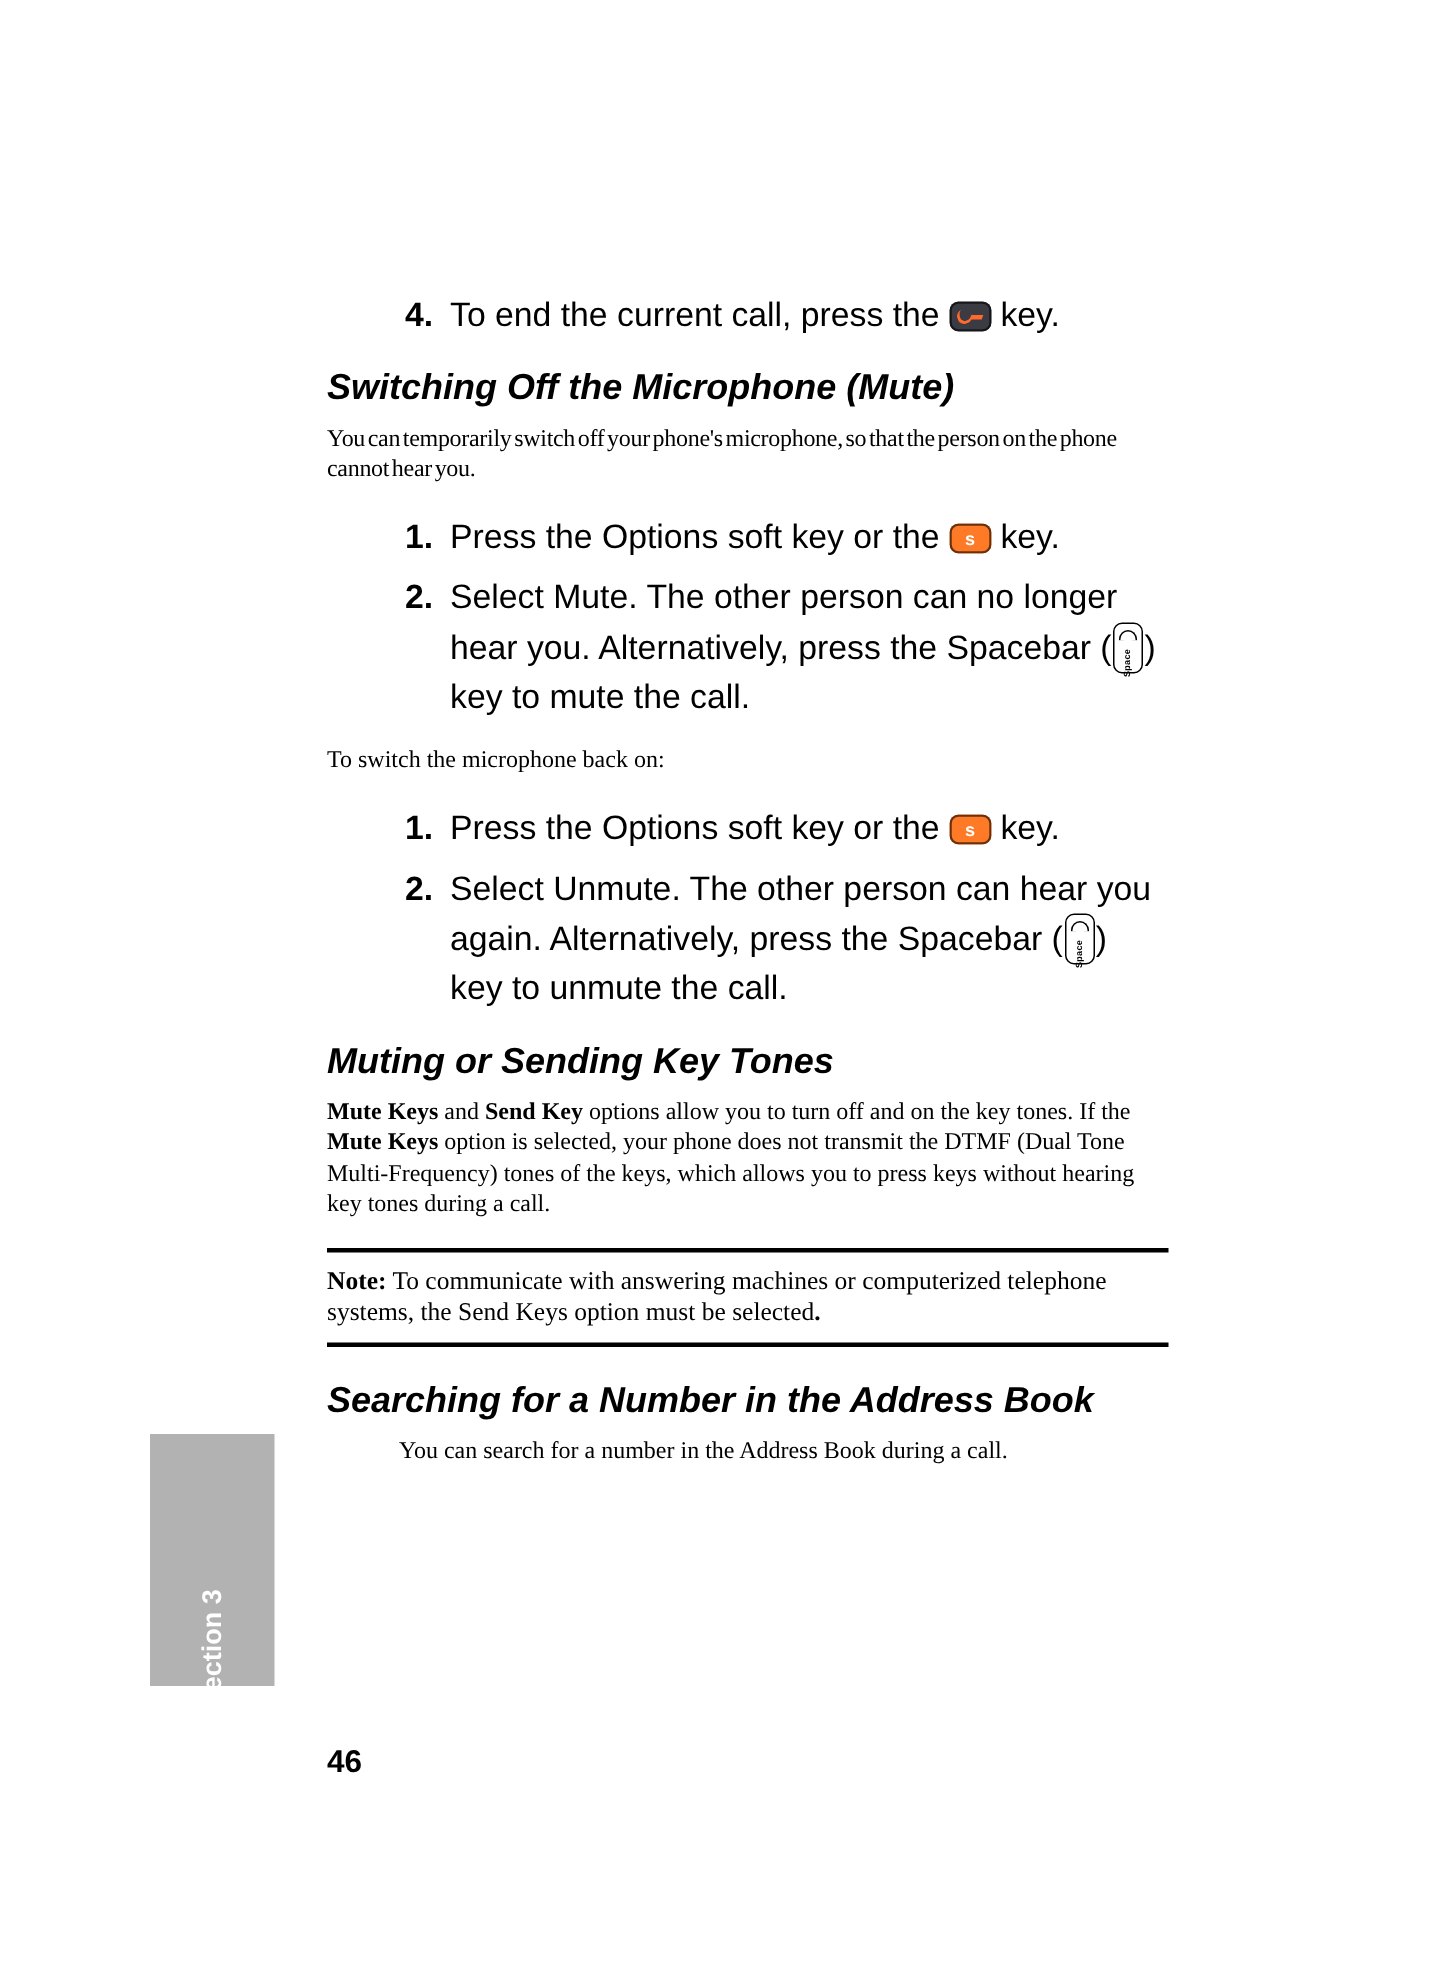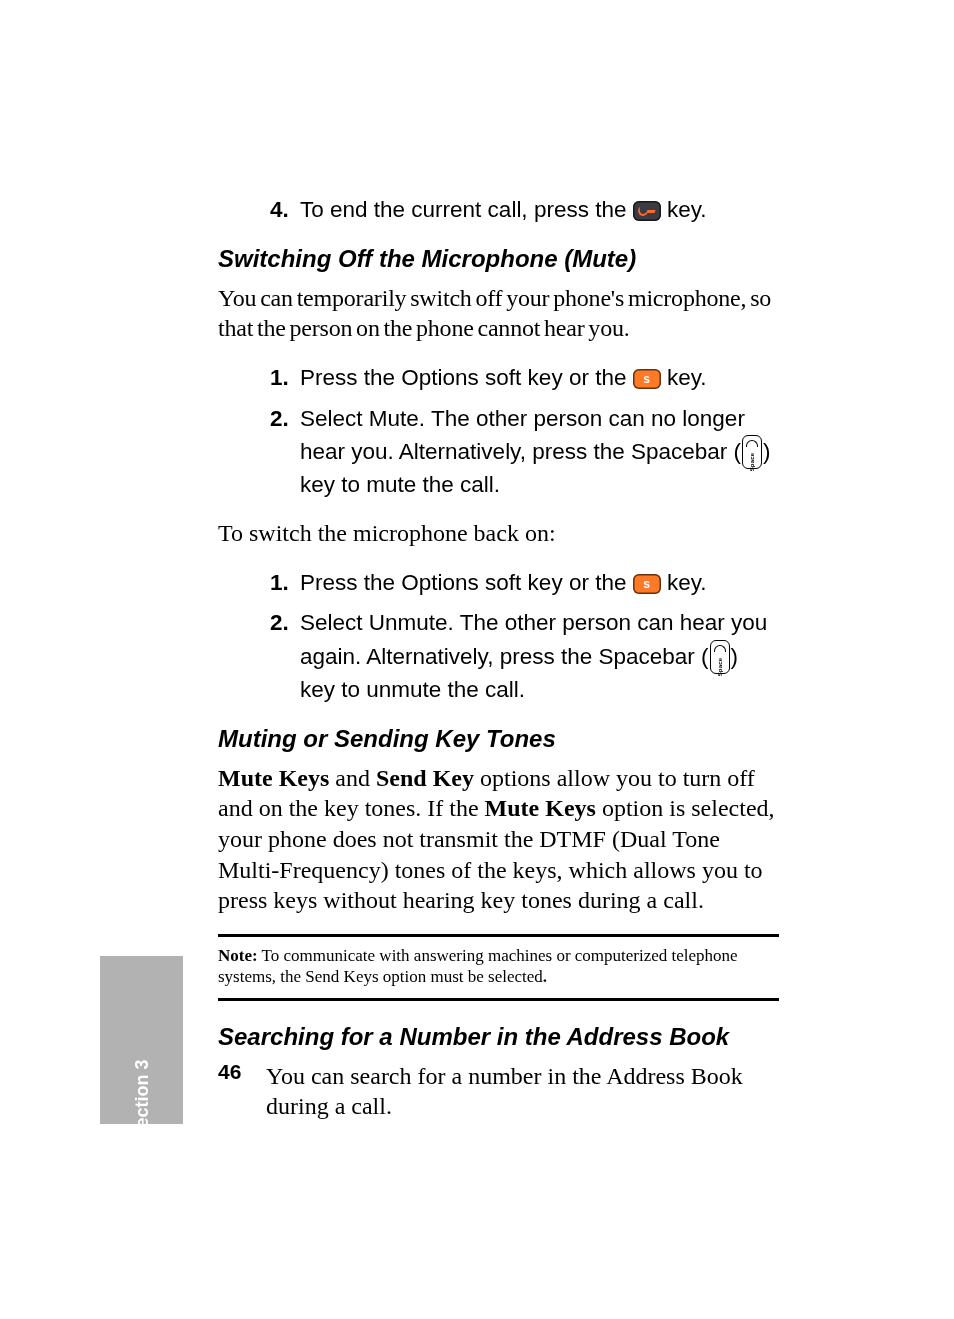--- a/index.html
+++ b/index.html
@@ -15,21 +15,21 @@
   .page {
     position: relative;
     width: 954px;
     height: 1319px;
     box-sizing: border-box;
     padding: 190px 175px 0 218px;
   }
   .serif { font-family: "Palatino Linotype", "Book Antiqua", Palatino, Georgia, serif; }
 
   .body-p {
-    font-size: 24px;
+    font-size: 16px;
     line-height: 1.28;
     margin: 10px 0 18px 0;
   }
   .tight { letter-spacing: -0.2px; word-spacing: -0.5px; }
   .h2 {
     font-family: "Helvetica Neue", Helvetica, Arial, sans-serif;
     font-weight: 700;
     font-size: 24px;
     margin: 18px 0 10px 0;
     letter-spacing: 0px;
@@ -156,21 +156,21 @@
     transform: translateX(-50%) rotate(-90deg);
     transform-origin: center;
     white-space: nowrap;
     font: 700 18px "Helvetica Neue", Helvetica, Arial, sans-serif;
     color: #fff;
   }
 
   .page-number {
     position: absolute;
     left: 218px;
-    top: 1060px;
+    top: 1163px;
     font: 700 21px "Helvetica Neue", Helvetica, Arial, sans-serif;
   }
 </style>
 </head>
 <body>
 
 <div class="page">
 
   <ol class="steps">
     <li>

